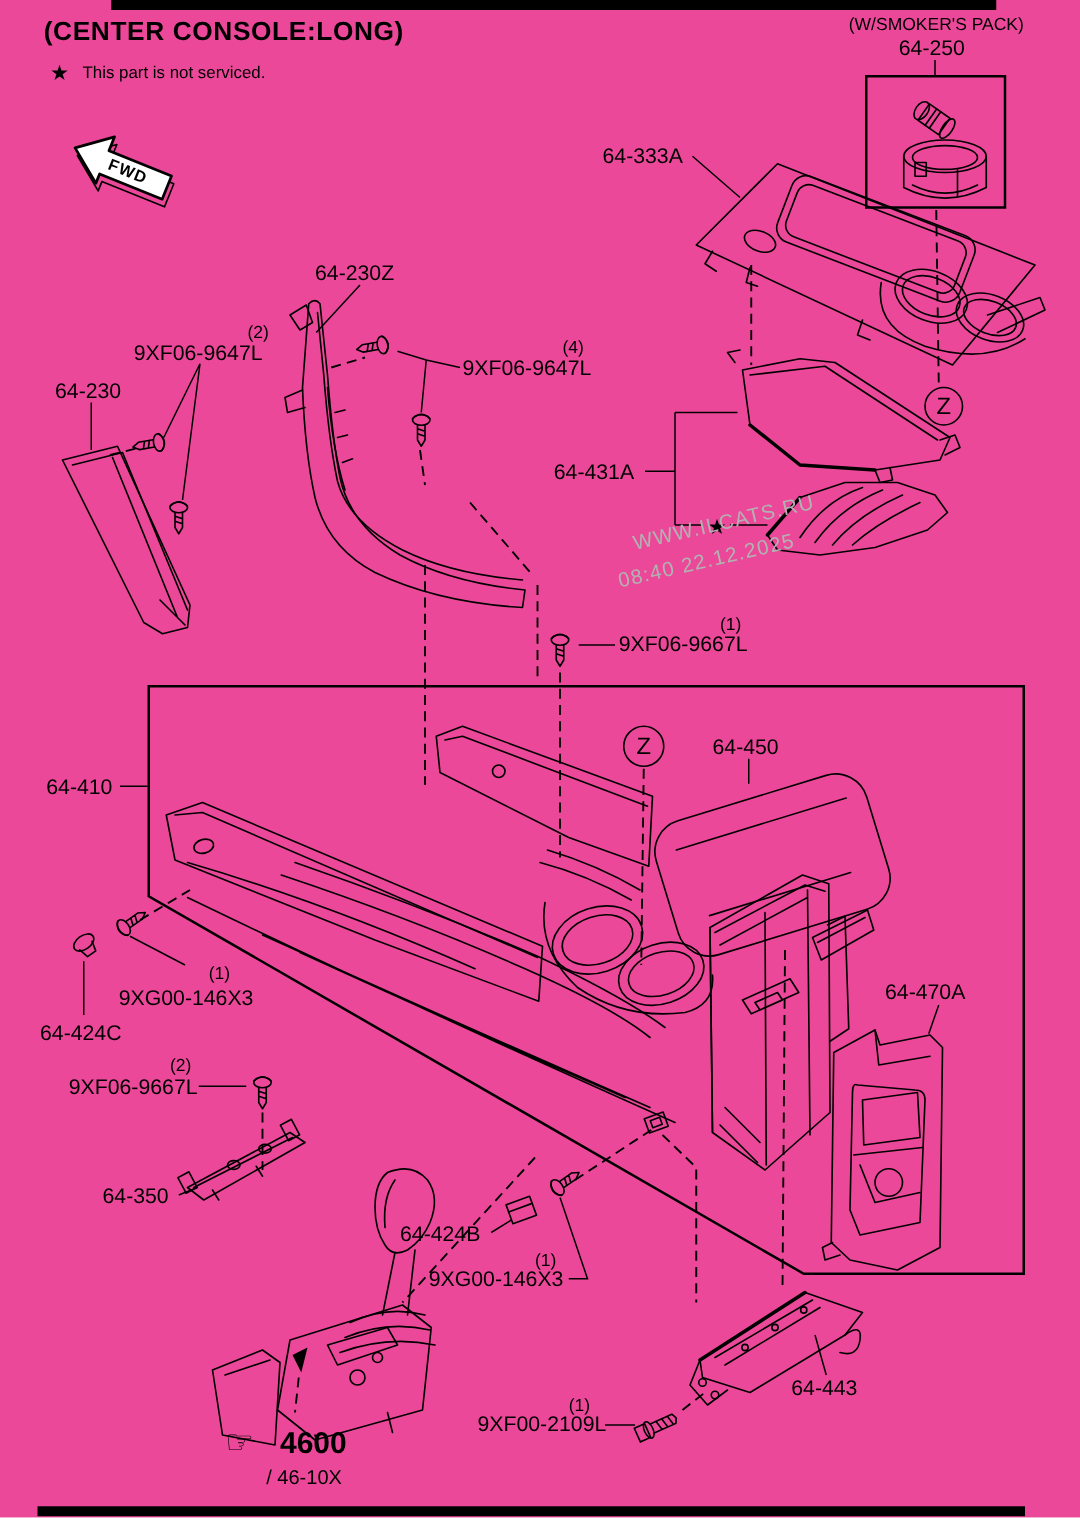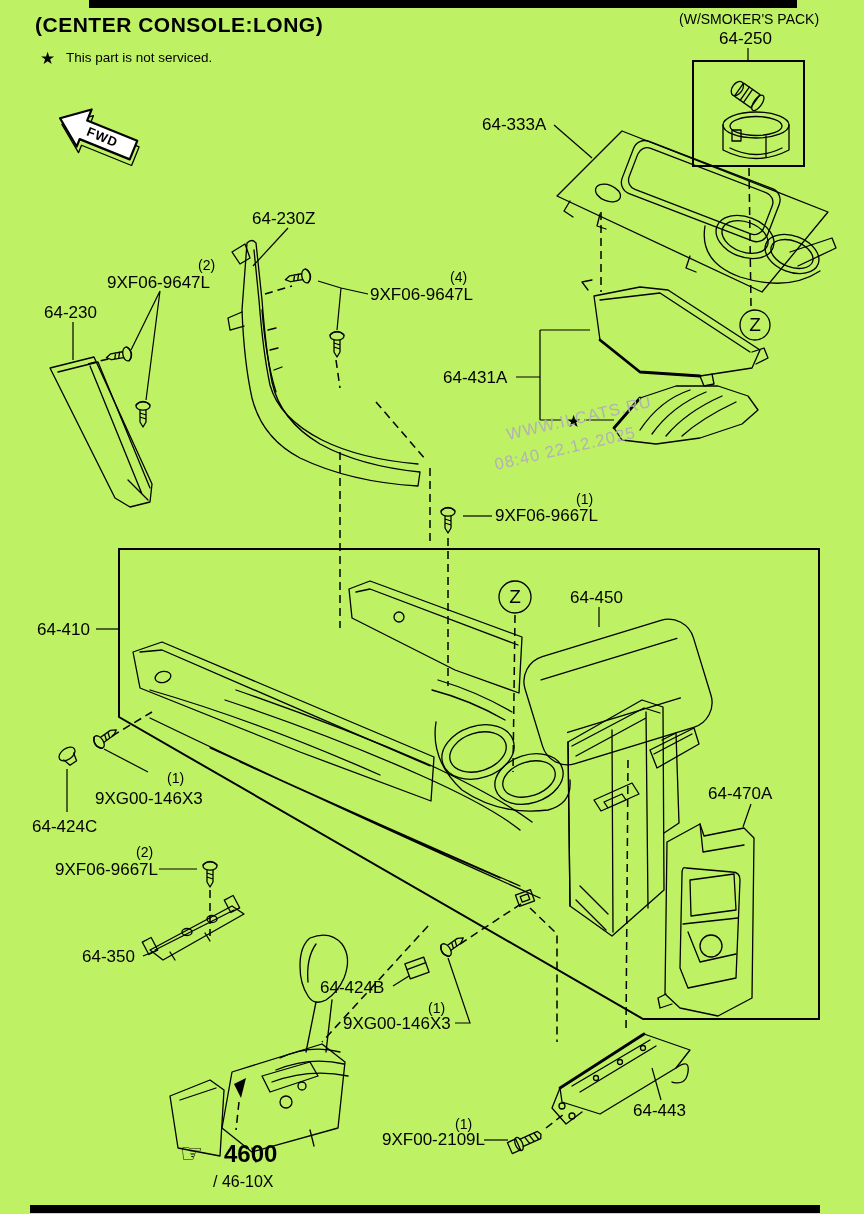--- a/index.html
+++ b/index.html
@@ -1,16 +1,16 @@
 <!DOCTYPE html>
 <html><head>
 <meta charset="utf-8">
 <style>
   html,body{margin:0;padding:0;background:#fff;}
-  #page{position:relative;width:864px;height:1214px;background:#bef264;overflow:hidden;
+  #page{position:relative;width:864px;height:1214px;background:#ec4899;overflow:hidden;
         font-family:"Liberation Sans",sans-serif;}
   svg{position:absolute;left:0;top:0;}
   svg .art{fill:none;stroke:#000;stroke-width:1.3;stroke-linejoin:round;stroke-linecap:round;}
   svg .thick{fill:none;stroke:#000;stroke-width:2.8;stroke-linejoin:round;}
   svg .boxline{fill:none;stroke:#000;stroke-width:2;}
   svg .leader{fill:none;stroke:#000;stroke-width:1.2;}
   svg .dash{fill:none;stroke:#000;stroke-width:1.5;stroke-dasharray:8 5;}
   svg .fillw{fill:#fff;stroke:#000;stroke-width:2.2;stroke-linejoin:round;}
   svg text{fill:#000;}
   .lbl{font:17px "Liberation Sans",sans-serif;}

